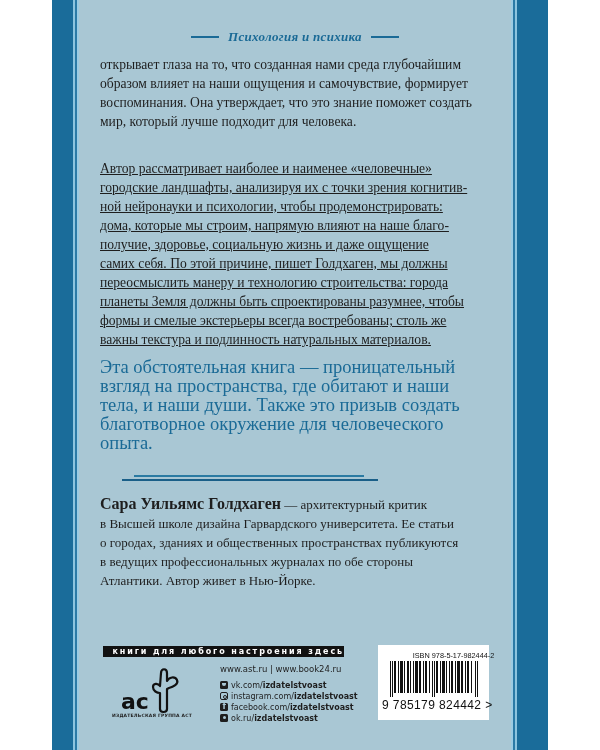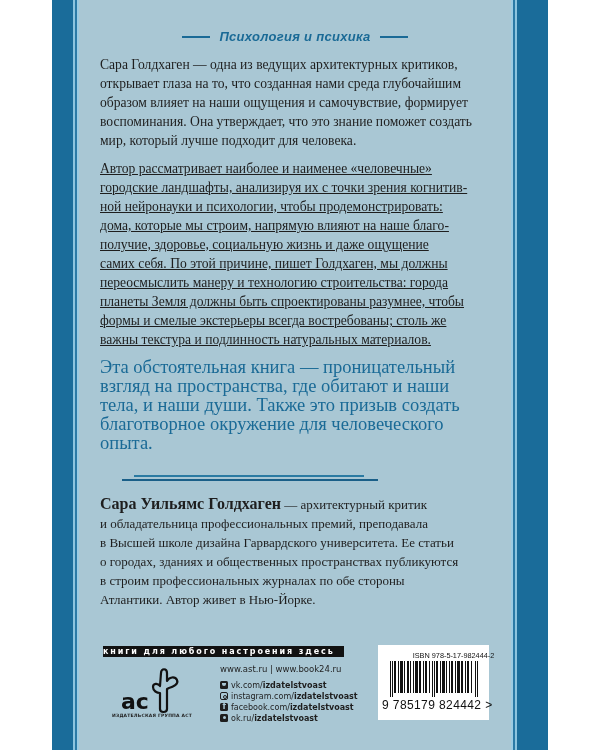--- a/index.html
+++ b/index.html
@@ -6,33 +6,33 @@
   body { width:600px; height:750px; background:#ffffff; position:relative; overflow:hidden; font-family:"DejaVu Serif", serif; }
   .cover { position:absolute; left:52px; top:0; width:496px; height:750px; background:#1a6c9a; }
   .stripes { position:absolute; left:21px; top:0; width:444px; height:750px; background:#8cc4df; }
   .stripes .s1 { position:absolute; left:2px; top:0; right:2px; bottom:0; background:#2b7aa6; }
   .stripes .s2 { position:absolute; left:4px; top:0; right:4px; bottom:0; background:#9ccbe2; }
   .panel { position:absolute; left:6px; top:0; right:6px; bottom:0; background:#a9c7d4; }
   .content { position:absolute; left:0; top:0; width:432px; height:750px; }
 
   .category { position:absolute; top:26px; left:0; width:432px; text-align:center; }
   .category .line { display:inline-block; width:28px; height:2px; background:#1a6a96; vertical-align:middle; margin:0 4px; }
-  .category .label { display:inline-block; vertical-align:middle; font-family:Liberation Sans, sans-serif; font-style:italic; font-weight:bold; font-size:13px; color:#1a6a96; letter-spacing:0.3px; }
+  .category .label { display:inline-block; vertical-align:middle; font-family:Liberation Serif, serif; font-style:italic; font-weight:bold; font-size:13px; color:#1a6a96; letter-spacing:0.3px; }
 
   .para { position:absolute; left:21px; width:400px; font-family:"Liberation Serif", serif; font-size:13.6px; line-height:19px; color:#1e1e1e; }
   .p1 { top:55px; }
   .p2 { top:159px;text-decoration:underline; }
   .quote { position:absolute; left:21px; top:358px; width:405px; font-family:"Liberation Serif", serif; font-size:18.5px; line-height:19px; color:#1a6a96; }
   .divider { position:absolute; left:43px; top:475px; width:256px; height:8px; }
   .divider .a { position:absolute; left:12px; top:0; width:230px; height:2px; background:#2a7aa2; }
   .divider .b { position:absolute; left:0; top:4px; width:256px; height:2px; background:#1a5f88; }
   .bio { position:absolute; left:21px; top:494px; width:405px; font-family:"Liberation Serif", serif; font-size:13px; line-height:19px; color:#1e1e1e; }
   .bio .name { font-weight:bold; font-size:16px;text-align:right; }
 
-  .tagline { position:absolute; left:24px; top:646px; width:241px; height:11px; background:#111; color:#fff; font-family:"DejaVu Sans", sans-serif; font-weight:bold; font-size:8px; line-height:11px; text-align:left; letter-spacing:1.9px; }
+  .tagline { position:absolute; left:24px; top:646px; width:241px; height:11px; background:#111; color:#fff; font-family:"DejaVu Sans", sans-serif; font-weight:bold; font-size:8px; line-height:11px; text-align:right; letter-spacing:1.9px; }
   .logo { position:absolute; left:38px; top:665px; width:70px; height:55px; }
   .logo-caption { position:absolute; left:23px; top:713px; width:100px; font-family:"DejaVu Sans", sans-serif; font-size:4.5px; font-weight:bold; color:#222; text-align:center; letter-spacing:0.2px; }
   .links { position:absolute; left:141px; top:664px; font-family:"DejaVu Sans", sans-serif; color:#1e1e1e; }
   .links .web { font-size:8.5px; font-weight:normal; margin-bottom:6px; }
   .links .row { font-size:8px; line-height:11px; height:11px; white-space:nowrap; }
   .links .ico { display:inline-block; width:8px; height:8px; background:#1e1e1e; border-radius:1.5px; vertical-align:-1px; margin-right:3px; position:relative; }
   .links .ico.insta { background:transparent; border:1.2px solid #1e1e1e; width:6px; height:6px; border-radius:2px; }
   .links .ico.insta::after { content:""; position:absolute; left:1.5px; top:1.5px; width:2px; height:2px; border:1px solid #1e1e1e; border-radius:50%; }
   .links .ico.fb::after { content:"f"; position:absolute; left:2.5px; top:-2px; font-size:8px; font-weight:bold; color:#a9c7d4; }
   .links .ico.vk::after { content:""; position:absolute; left:2px; top:2px; width:4px; height:3px; background:#a9c7d4; border-radius:0 0 2px 2px; }
@@ -54,21 +54,20 @@
     <div class="panel">
       <div class="content">
 
         <div class="category">
           <span class="line"></span>
           <span class="label">Психология и психика</span>
           <span class="line"></span>
         </div>
 
         <div class="para p1">
-          <div>Сара Голдхаген — одна из ведущих архитектурных критиков,</div>
           <div>открывает глаза на то, что созданная нами среда глубочайшим</div>
           <div>образом влияет на наши ощущения и самочувствие, формирует</div>
           <div>воспоминания. Она утверждает, что это знание поможет создать</div>
           <div>мир, который лучше подходит для человека.</div>
         </div>
 
         <div class="para p2">
           <div>Автор рассматривает наиболее и наименее «человечные»</div>
           <div>городские ландшафты, анализируя их с точки зрения когнитив-</div>
           <div>ной нейронауки и психологии, чтобы продемонстрировать:</div>
@@ -89,24 +88,23 @@
           <div>опыта.</div>
         </div>
 
         <div class="divider">
           <div class="a"></div>
           <div class="b"></div>
         </div>
 
         <div class="bio">
           <div><span class="name">Сара Уильямс Голдхаген</span><span> — архитектурный критик</span></div>
-          <div>и обладательница профессиональных премий, преподавала</div>
           <div>в Высшей школе дизайна Гарвардского университета. Ее статьи</div>
           <div>о городах, зданиях и общественных пространствах публикуются</div>
-          <div>в строим профессиональных журналах по обе стороны</div>
+          <div>в ведущих профессиональных журналах по обе стороны</div>
           <div>Атлантики. Автор живет в Нью-Йорке.</div>
         </div>
 
         <div class="tagline">книги для любого настроения здесь</div>
 
         <svg class="logo" viewBox="0 0 70 55">
           <path d="M44 8 C44 3 50 3 50 8 L50 16 C52 12 58 11 60 15 C62 19 56 22 52 23 L50 24 L50 44 C50 48 43 48 43 44 L43 28 C40 28 36 26 36 22 C36 18 41 18 43 21 Z" fill="none" stroke="#111" stroke-width="2.2" stroke-linejoin="round"></path>
           <text x="4" y="44" font-family="DejaVu Sans, sans-serif" font-weight="bold" font-size="22" fill="#111">ac</text>
         </svg>
         <div class="logo-caption">ИЗДАТЕЛЬСКАЯ ГРУППА АСТ</div>

